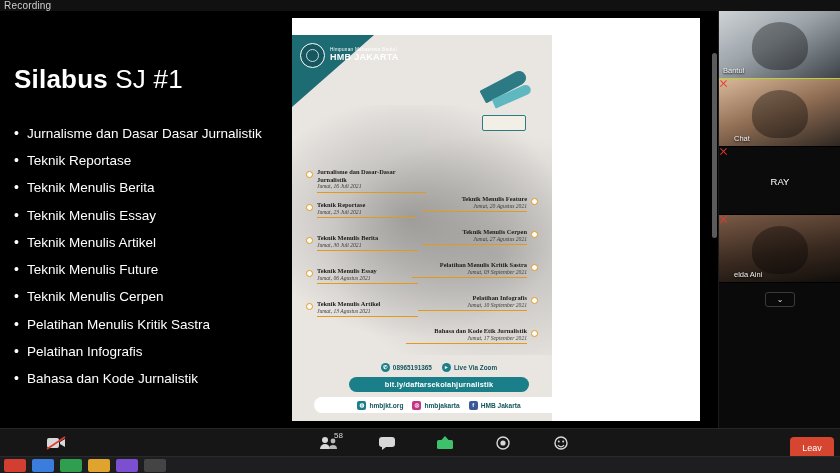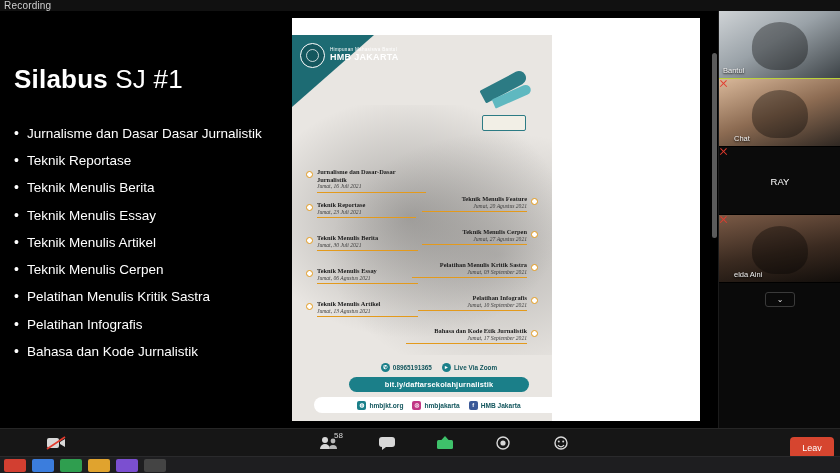--- a/index.html
+++ b/index.html
@@ -351,20 +351,21 @@
         <div class="slide-title">
           <b>Silabus</b>
           <span>SJ #1</span>
         </div>
         <ul class="slide-list">
           <li>Jurnalisme dan Dasar Dasar Jurnalistik</li>
           <li>Teknik Reportase</li>
           <li>Teknik Menulis Berita</li>
           <li>Teknik Menulis Essay</li>
           <li>Teknik Menulis Artikel</li>
+          <li>Teknik Menulis Future</li>
           <li>Teknik Menulis Cerpen</li>
           <li>Pelatihan Menulis Kritik Sastra</li>
           <li>Pelatihan Infografis</li>
           <li>Bahasa dan Kode Jurnalistik</li>
         </ul>
       </div>
 
       <div class="poster">
         <div class="poster-bgfig"></div>
         <div class="poster-corner"></div>

